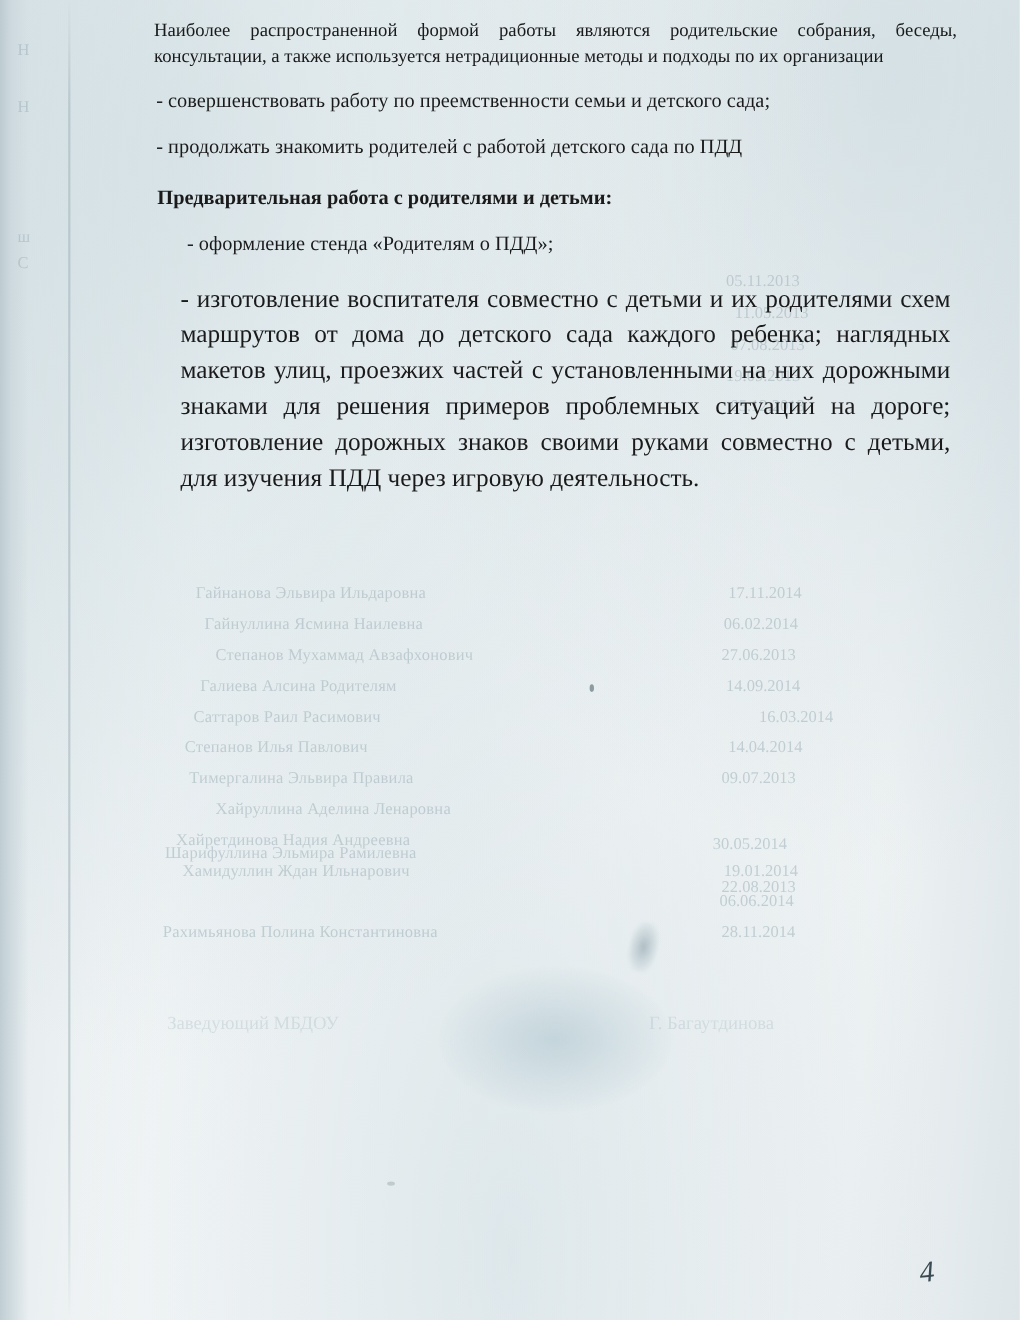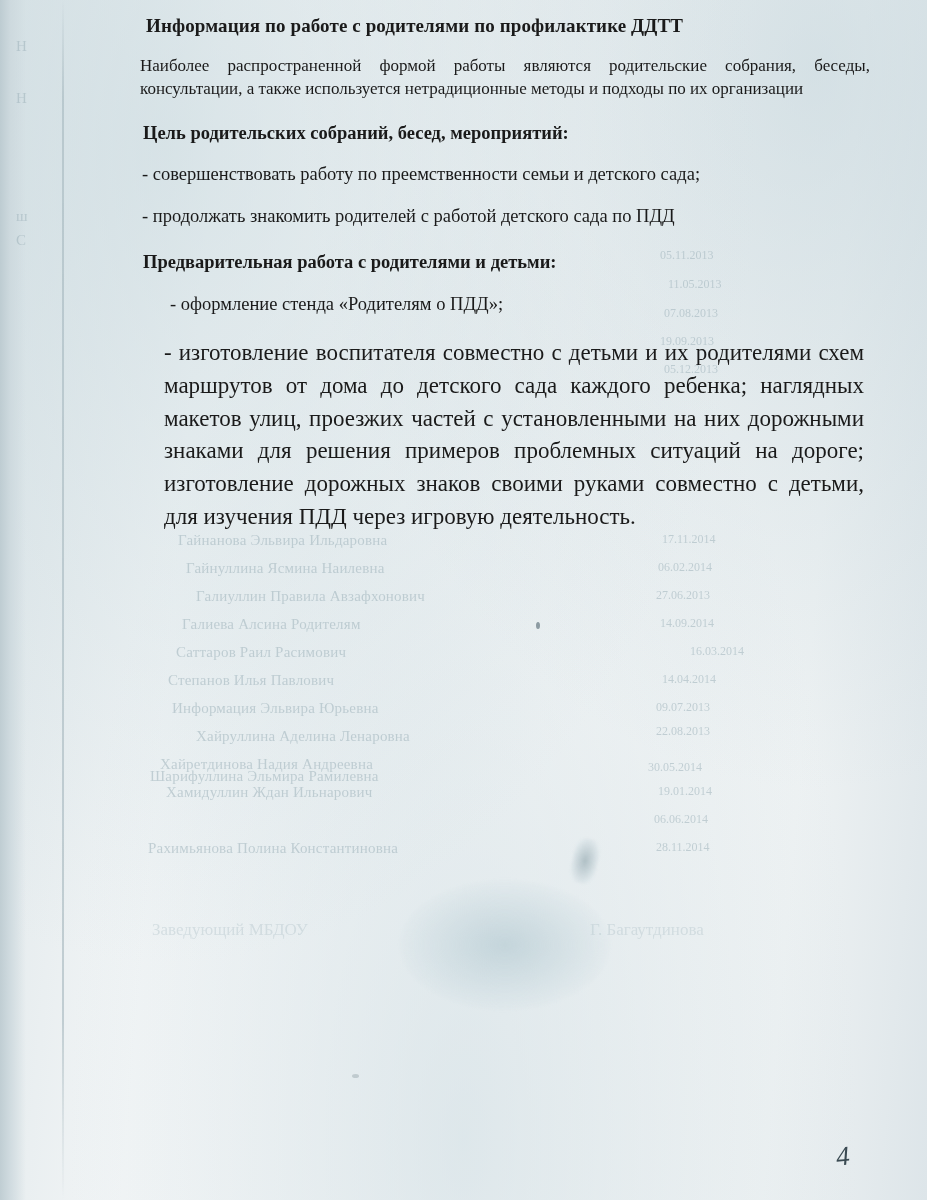--- a/index.html
+++ b/index.html
@@ -59,21 +59,21 @@
   }
   .ghost-line {
     position: absolute;
     white-space: nowrap;
     font-size: 15px;
     letter-spacing: .2px;
   }
   .ghost-right {
     position: absolute;
     white-space: nowrap;
-    font-size: 12px;
+    font-size: 15px;
   }
 
   
   .content {
     position: absolute;
     left: 140px;
     top: 0;
     width: 730px;
   }
   .doc-title {
@@ -189,65 +189,63 @@
     <div class="ghost-right" style="left:664px; top:306px;">07.08.2013</div>
     <div class="ghost-right" style="left:660px; top:334px;">19.09.2013</div>
     <div class="ghost-right" style="left:664px; top:362px;">05.12.2013</div>
 
     <div class="ghost-line" style="left:178px; top:532px;">Гайнанова Эльвира Ильдаровна</div>
     <div class="ghost-right" style="left:662px; top:532px;">17.11.2014</div>
 
     <div class="ghost-line" style="left:186px; top:560px;">Гайнуллина Ясмина Наилевна</div>
     <div class="ghost-right" style="left:658px; top:560px;">06.02.2014</div>
 
-    <div class="ghost-line" style="left:196px; top:588px;">Галиуллин Правила Авзафхонович</div>
+    <div class="ghost-line" style="left:196px; top:588px;">Степанов Мухаммад Авзафхонович</div>
     <div class="ghost-right" style="left:656px; top:588px;">27.06.2013</div>
 
     <div class="ghost-line" style="left:182px; top:616px;">Галиева Алсина Родителям</div>
     <div class="ghost-right" style="left:660px; top:616px;">14.09.2014</div>
 
     <div class="ghost-line" style="left:176px; top:644px;">Саттаров Раил Расимович</div>
     <div class="ghost-right" style="left:658px; top:644px;margin-left:32px;">16.03.2014</div>
 
     <div class="ghost-line" style="left:168px; top:672px;">Степанов Илья Павлович</div>
     <div class="ghost-right" style="left:662px; top:672px;">14.04.2014</div>
 
-    <div class="ghost-line" style="left:172px; top:700px;">Информация Эльвира Юрьевна</div>
+    <div class="ghost-line" style="left:172px; top:700px;">Тимергалина Эльвира Правила</div>
     <div class="ghost-right" style="left:656px; top:700px;">09.07.2013</div>
 
     <div class="ghost-line" style="left:196px; top:728px;">Хайруллина Аделина Ленаровна</div>
     <div class="ghost-right" style="left:648px; top:728px;margin-top:32px;">30.05.2014</div>
 
     <div class="ghost-line" style="left:160px; top:756px;">Хайретдинова Надия Андреевна</div>
-    <div class="ghost-right" style="left:656px; top:724px;">22.08.2013</div>
+    <div class="ghost-right" style="left:656px; top:799px;">22.08.2013</div>
 
     <div class="ghost-line" style="left:166px; top:784px;">Хамидуллин Ждан Ильнарович</div>
     <div class="ghost-right" style="left:658px; top:784px;">19.01.2014</div>
 
     <div class="ghost-line" style="left:150px; top:768px;">Шарифуллина Эльмира Рамилевна</div>
     <div class="ghost-right" style="left:654px; top:812px;">06.06.2014</div>
 
     <div class="ghost-line" style="left:148px; top:840px;">Рахимьянова Полина Константиновна</div>
     <div class="ghost-right" style="left:656px; top:840px;">28.11.2014</div>
 
     <div class="sig-ghost">Заведующий МБДОУ</div>
     <div class="sig-ghost2">Г. Багаутдинова</div>
   </div>
 
   <div class="stamp"></div>
   <div class="smudge"></div>
   <div class="speck" style="left:536px; top:622px; width:4px; height:7px;"></div>
   <div class="speck" style="left:352px; top:1074px; width:7px; height:4px; opacity:.4;"></div>
 
   <div class="content">
-    <div class="doc-title">Информация по работе с родителями по профилактике ДДТТ</div>
 
     <div class="para first-indent">Наиболее   распространенной формой работы являются родительские собрания, беседы, консультации, а также используется нетрадиционные методы и подходы по их организации</div>
 
-    <div class="heading">Цель  родительских собраний, бесед, мероприятий:</div>
 
     <div class="bullet">- совершенствовать работу по преемственности семьи и детского сада;</div>
     <div class="bullet">- продолжать знакомить родителей с работой детского сада по ПДД</div>
 
     <div class="heading">Предварительная работа с родителями и детьми:</div>
 
     <div class="sub">- оформление стенда «Родителям о ПДД»;</div>
 
     <div class="block">- изготовление воспитателя совместно с детьми и их родителями схем маршрутов от дома до детского сада каждого ребенка; наглядных макетов улиц, проезжих частей с установленными на них дорожными знаками для решения примеров проблемных ситуаций на дороге; изготовление дорожных знаков своими руками  совместно с детьми, для изучения ПДД через игровую деятельность.</div>
   </div>

